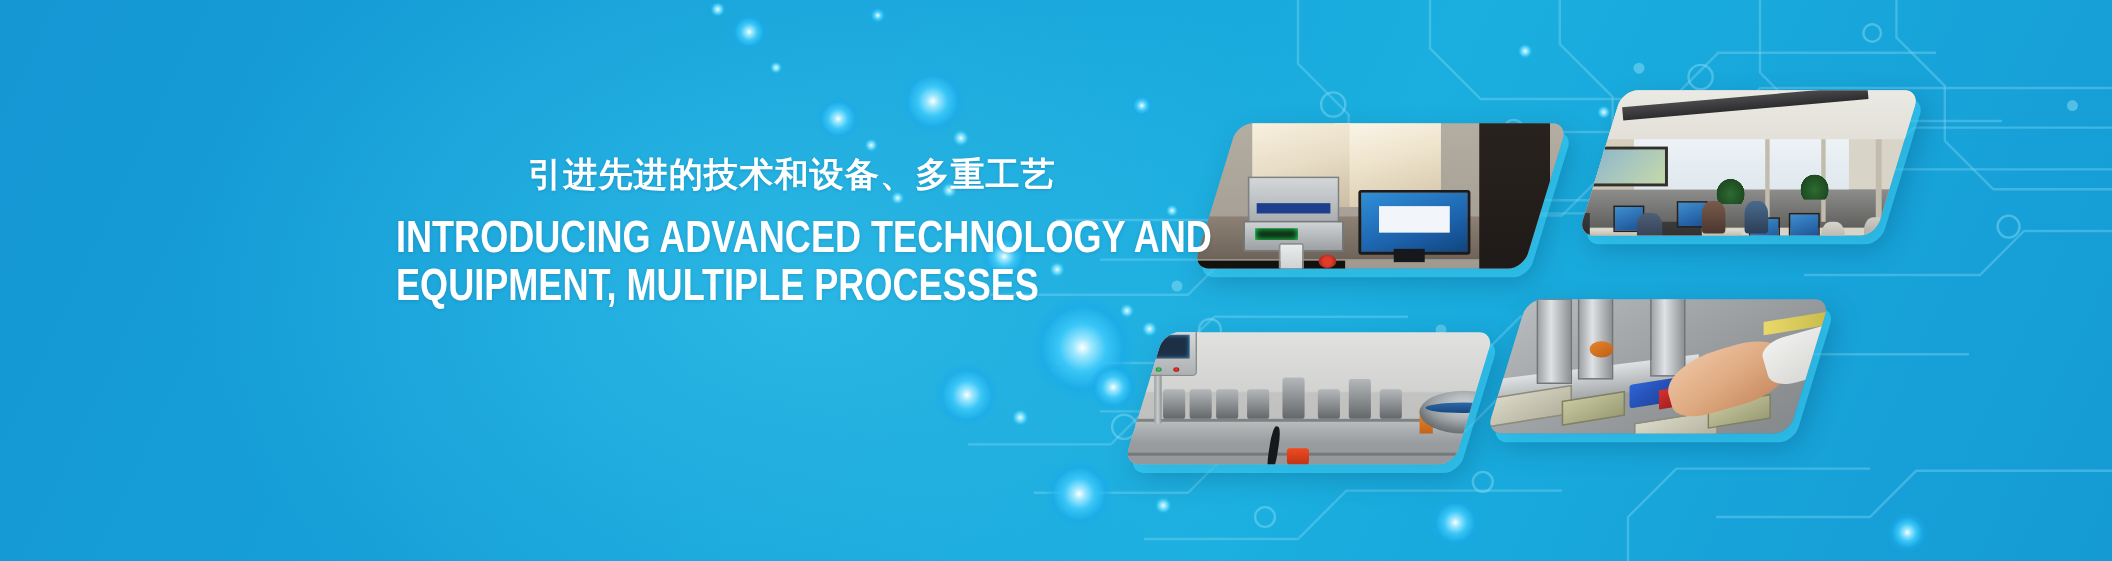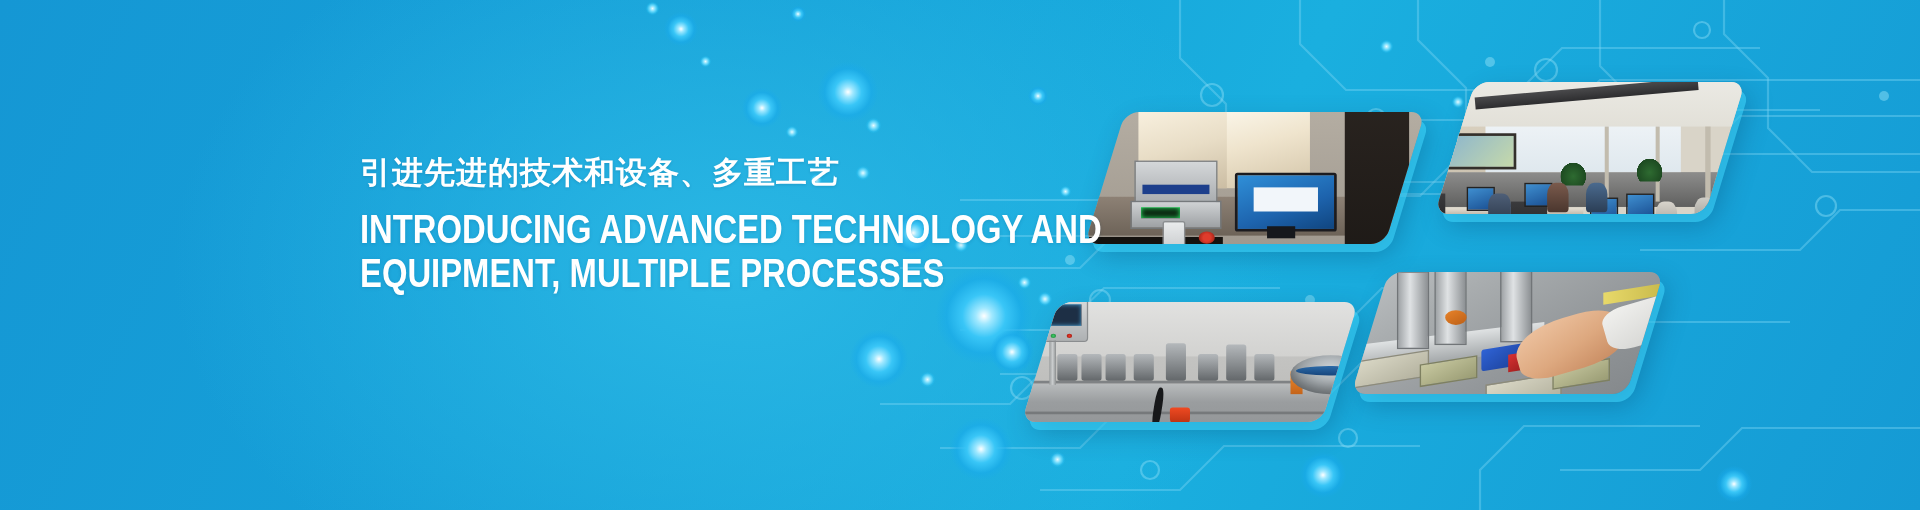--- a/index.html
+++ b/index.html
@@ -47,23 +47,24 @@
         #e8fbff 0%,
         #66d8fb 35%,
         rgba(40,190,240,0.5) 60%,
         rgba(20,160,220,0) 78%);
   }
 
   
   .text-block {
     position: absolute;
     left: 360px;
-    top: 154px;
+    top: 140px;
     width: 720px;
     z-index: 6;
+    text-align: center;
   }
   .headline-cn {
     color: #ffffff;
     font-size: 31px;
     font-weight: bold;
     letter-spacing: 1px;
     line-height: 1.25;
     margin: 0 0 14px 0;
     text-shadow: 0 1px 3px rgba(0,60,100,0.20);
     white-space: nowrap;

